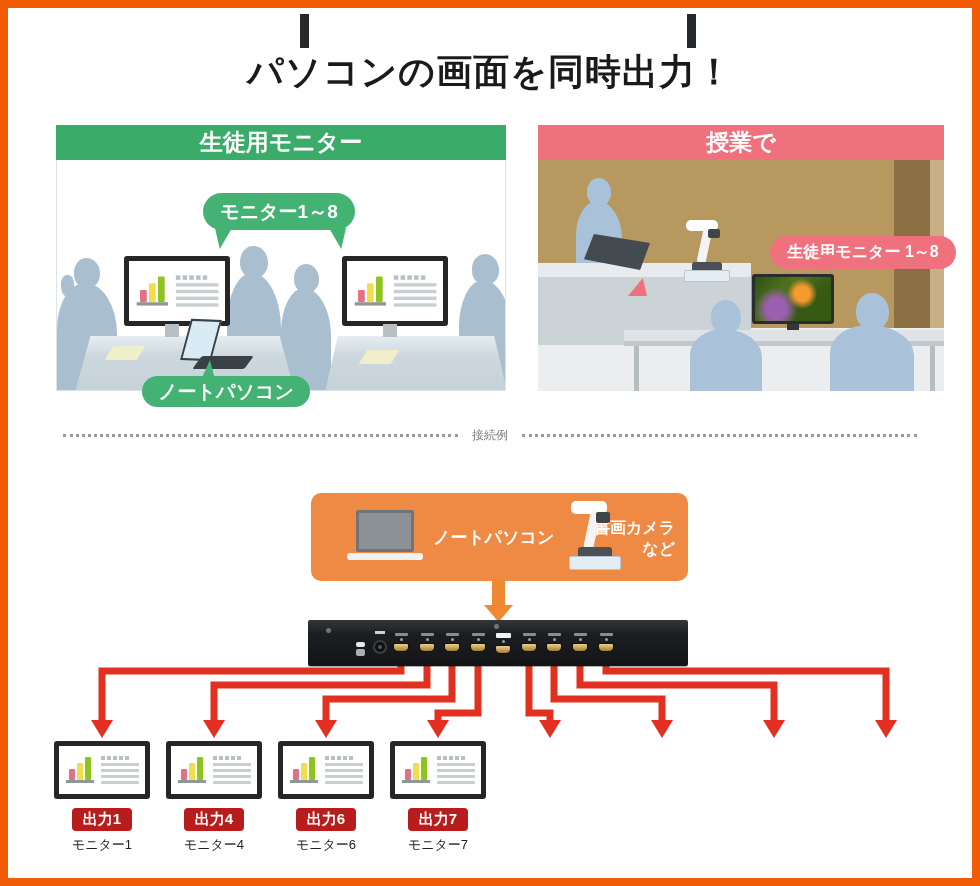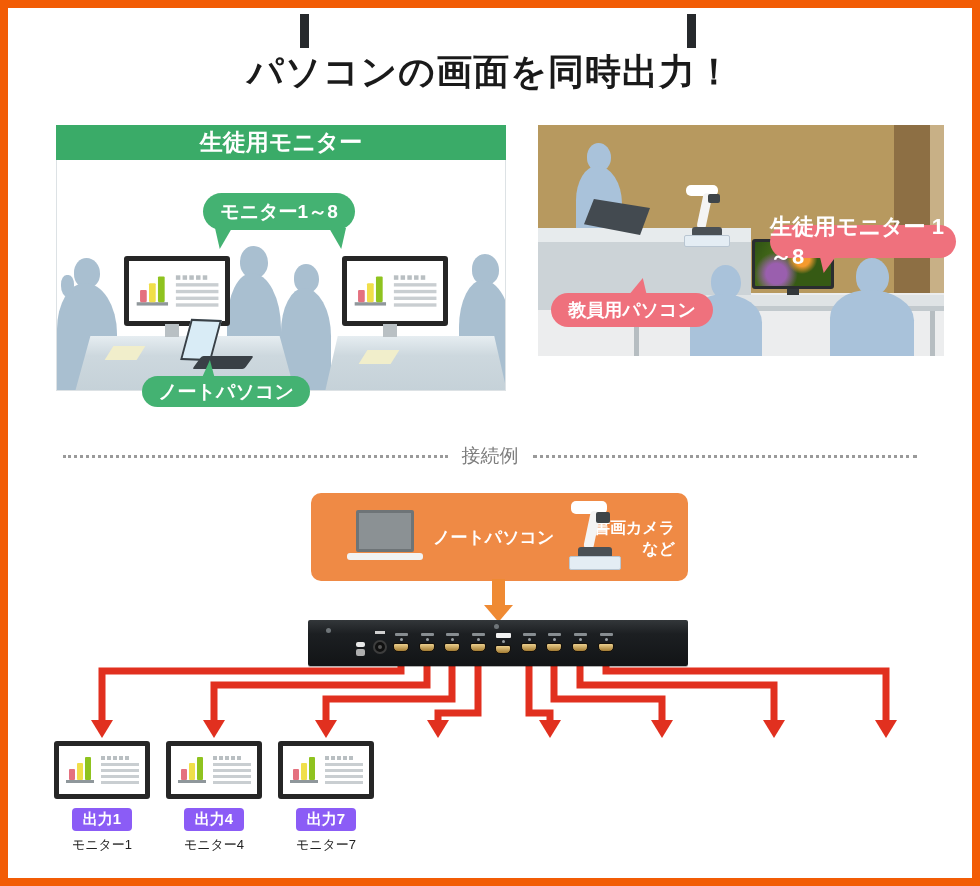--- a/index.html
+++ b/index.html
@@ -76,22 +76,22 @@
       radial-gradient(circle at 62% 38%, #f59a2e 0 14%, rgba(245,154,46,0) 28%),
       radial-gradient(circle at 28% 72%, #9a5fae 0 16%, rgba(154,95,174,0) 34%),
       radial-gradient(circle at 78% 82%, #365a14 0 28%, rgba(54,90,20,0) 60%),
       linear-gradient(120deg,#2e5213,#577c1e 45%,#24420e);}
   .stv-neck{position:absolute;background:#33373a;z-index:1;}
   .sdesk-top{position:absolute;background:#dfe3e5;z-index:2;}
   .sdesk-front{position:absolute;background:#c2c9cd;z-index:2;}
   .sdesk-leg{position:absolute;background:#b6bdc1;z-index:2;}
   .z3{z-index:3;}
   
-  .divider{position:absolute;top:435px;left:55px;right:55px;display:flex;align-items:center;gap:14px;
-    color:#7d7d7d;font-size:19px;}
+  .divider{position:absolute;top:419px;left:55px;right:55px;display:flex;align-items:center;gap:14px;
+    color:#7d7d7d;font-size:12px;}
   .divider::before,.divider::after{content:"";flex:1;border-top:3px dotted #9a9a9a;height:0;}
   
   .srcbox{position:absolute;left:303px;top:485px;width:377px;height:88px;background:#ef8a45;border-radius:10px;z-index:2;}
   .src-label{position:absolute;color:#fff;font-weight:bold;}
   .src-lap{position:absolute;left:36px;top:17px;width:76px;height:54px;}
   .src-lap .scr{width:58px;height:42px;margin:0 auto;background:#8b9194;border:3px solid #6e7477;border-radius:2px;}
   .src-lap .bas{width:76px;height:7px;background:#f2f2f2;border-radius:3px;margin-top:1px;}
   
   .oarrow-stem{position:absolute;left:484px;top:571px;width:13px;height:28px;background:#ef8a33;z-index:2;}
   .oarrow-head{position:absolute;left:476px;top:597px;width:29px;height:17px;background:#ef8a33;
@@ -115,21 +115,21 @@
   .pscrew{width:3px;height:3px;border-radius:50%;background:#9aa0a4;}
   .pjack{width:16px;height:9px;background:linear-gradient(#eccf8d,#a37c33);
     border:1px solid #15100a;border-radius:2px 2px 5px 5px;}
   
   .cables{position:absolute;left:0;top:0;z-index:1;}
   
   .outrow{position:absolute;left:38px;top:733px;width:904px;display:flex;z-index:2;}
   .out-cell{width:112px;text-align:center;}
   .out-tv{width:96px;height:58px;margin:0 auto;}
   .out-badge{display:inline-block;margin-top:9px;padding:2px 11px;border-radius:4px;
-    background:#8b5cf6;color:#fff;font-weight:bold;font-size:15px;}
+    background:#b91c1c;color:#fff;font-weight:bold;font-size:15px;}
   .out-label{margin-top:5px;font-size:13px;color:#222;}
 </style>
 </head>
 <body>
 
 <div class="page">
 
   <div class="title">パソコンの画面を同時出力！</div>
 
   <div class="panel panel-left">
@@ -212,20 +212,21 @@
       <div class="bubble bub-g" style="left:146px;top:33px;width:152px;height:37px;border-radius:19px;font-size:19px;">モニター1～8</div>
       <div class="tail" style="left:158px;top:68px;width:17px;height:21px;background:#44b272;clip-path:polygon(0 0,100% 0,28% 100%);"></div>
       <div class="tail" style="left:272px;top:68px;width:17px;height:21px;background:#44b272;clip-path:polygon(0 0,100% 0,72% 100%);"></div>
     </div>
 
     <div class="tail" style="left:142px;top:235px;width:17px;height:19px;background:#44b272;clip-path:polygon(20% 100%,100% 100%,70% 0);"></div>
     <div class="bubble bub-g" style="left:86px;top:251px;width:168px;height:31px;border-radius:16px;font-size:19px;">ノートパソコン</div>
   </div>
 
   <div class="panel panel-right">
+    <div class="panel-header ph-pink">授業で</div>
     <div class="scene scene-class">
       <div class="wall-dark" style="left:356px;width:36px;"></div>
       <div class="wall-light" style="left:392px;width:14px;"></div>
       <div class="floor" style="height:63px;"></div>
 
       <div class="stv" style="left:214px;top:114px;">
         <div class="stv-screen"></div>
       </div>
       <div class="stv-neck" style="left:249px;top:164px;width:12px;height:8px;"></div>
       <div class="stv-neck" style="left:241px;top:171px;width:28px;height:4px;"></div>
@@ -257,22 +258,21 @@
         <div class="ph" style="width:30px;height:34px;"></div>
         <div class="pb" style="width:72px;height:62px;"></div>
       </div>
       <div class="person blue z3" style="left:292px;top:133px;width:84px;">
         <div class="ph" style="width:33px;height:37px;"></div>
         <div class="pb" style="width:84px;height:66px;"></div>
       </div>
     </div>
 
     <div class="tail" style="left:90px;top:153px;width:19px;height:18px;background:#ef717d;clip-path:polygon(0 100%,100% 100%,78% 0);"></div>
-    <div class="bubble bub-p" style="left:13px;top:168px;width:162px;height:34px;border-radius:17px;font-size:18px;">教員用パソコン</div>
-    <div class="bubble bub-p" style="left:232px;top:100px;width:186px;height:33px;border-radius:17px;font-size:22px;">生徒用モニター 1～8</div>
+    <div class="bubble bub-p" style="left:232px;top:111px;width:186px;height:33px;border-radius:17px;font-size:16px;">生徒用モニター 1～8</div>
     <div class="tail" style="left:280px;top:130px;width:19px;height:18px;background:#ef717d;clip-path:polygon(8% 0,100% 0,30% 100%);"></div>
   </div>
 
   <div class="divider">
     <span>接続例</span>
   </div>
 
   <div class="srcbox">
     <div class="src-lap">
       <div class="scr"></div>
@@ -444,18 +444,44 @@
                 <i></i>
                 <i></i>
               </div>
               <i class="ln"></i>
               <i class="ln"></i>
               <i class="ln"></i>
               <i class="ln"></i>
             </div>
           </div>
       </div>
+      <div class="out-badge">出力6</div>
+      <div class="out-label">モニター6</div>
+    </div>
+    <div class="out-cell">
+      <div class="tvframe out-tv">
+        <div class="chart">
+            <div class="bars">
+              <i class="b1"></i>
+              <i class="b2"></i>
+              <i class="b3"></i>
+            </div>
+            <div class="lines">
+              <div class="sqrow">
+                <i></i>
+                <i></i>
+                <i></i>
+                <i></i>
+                <i></i>
+              </div>
+              <i class="ln"></i>
+              <i class="ln"></i>
+              <i class="ln"></i>
+              <i class="ln"></i>
+            </div>
+          </div>
+      </div>
       <div class="out-badge">出力7</div>
       <div class="out-label">モニター7</div>
     </div>
   </div>
 
 </div>
 
 </body></html>

